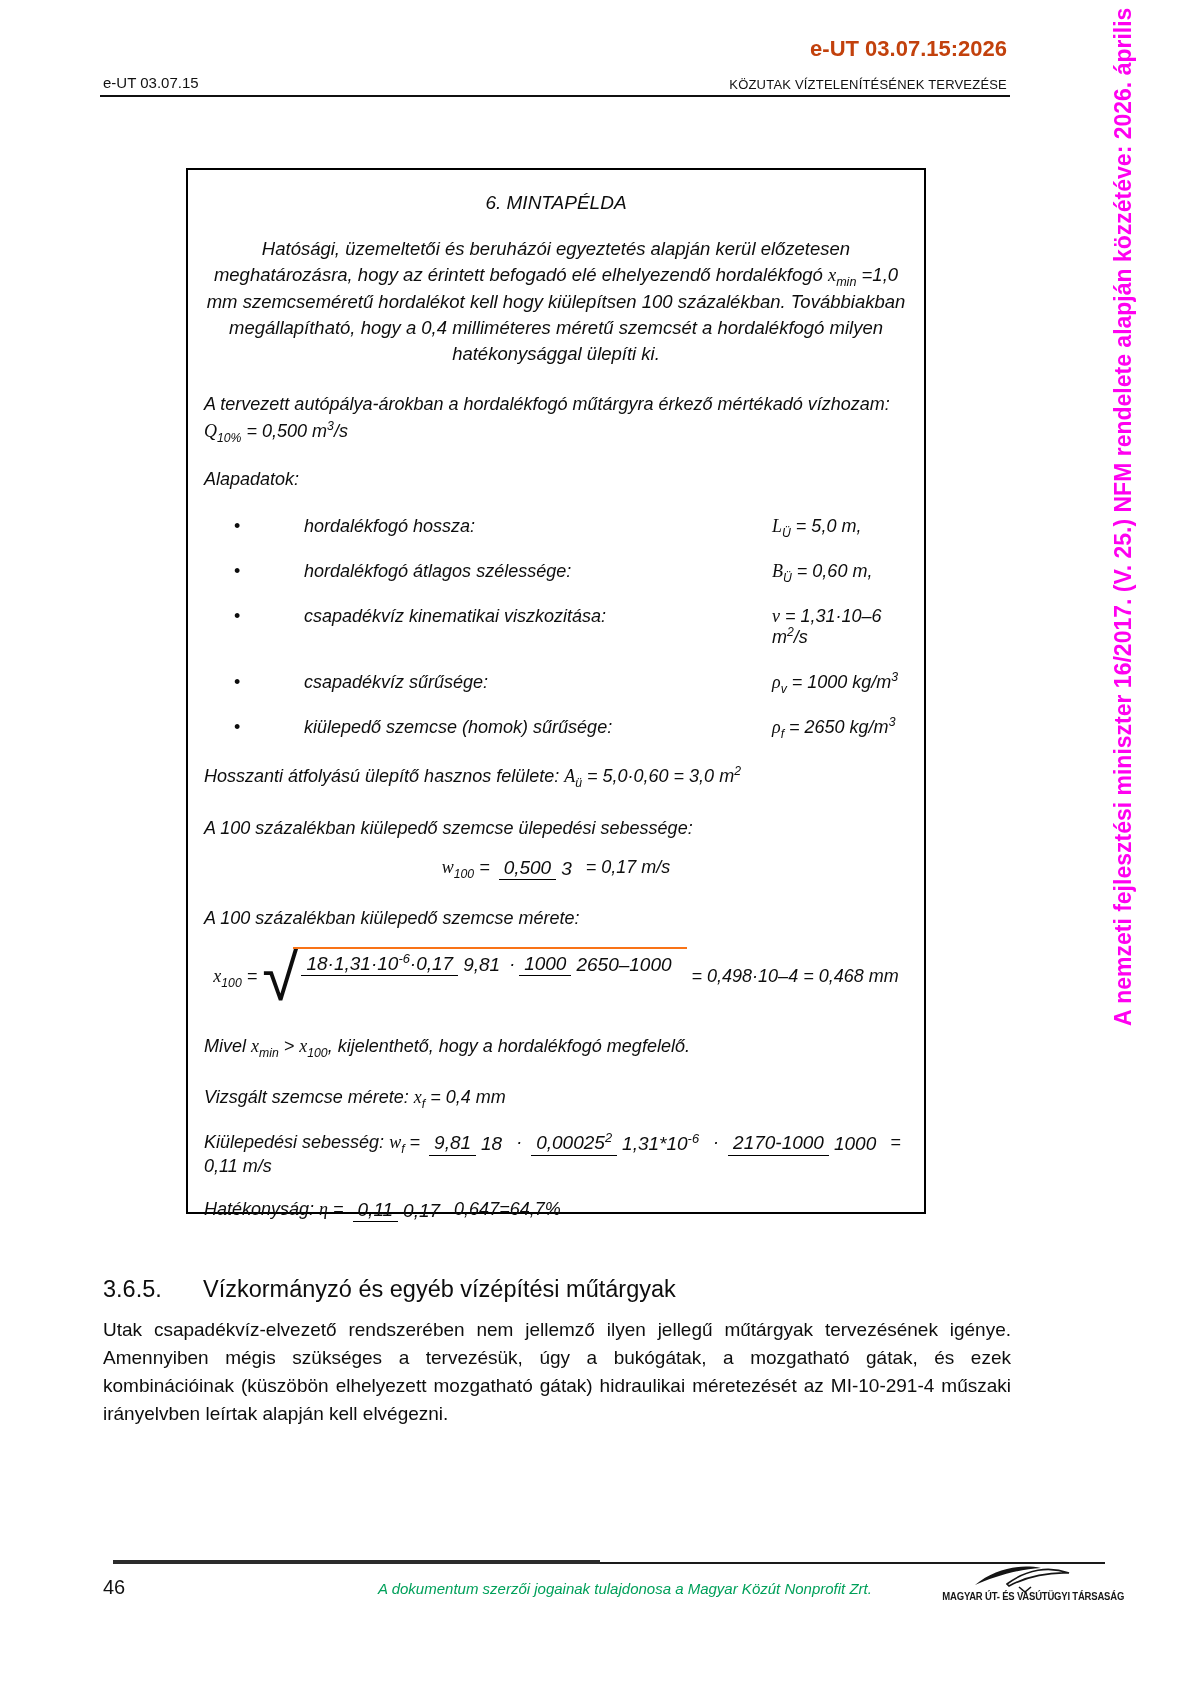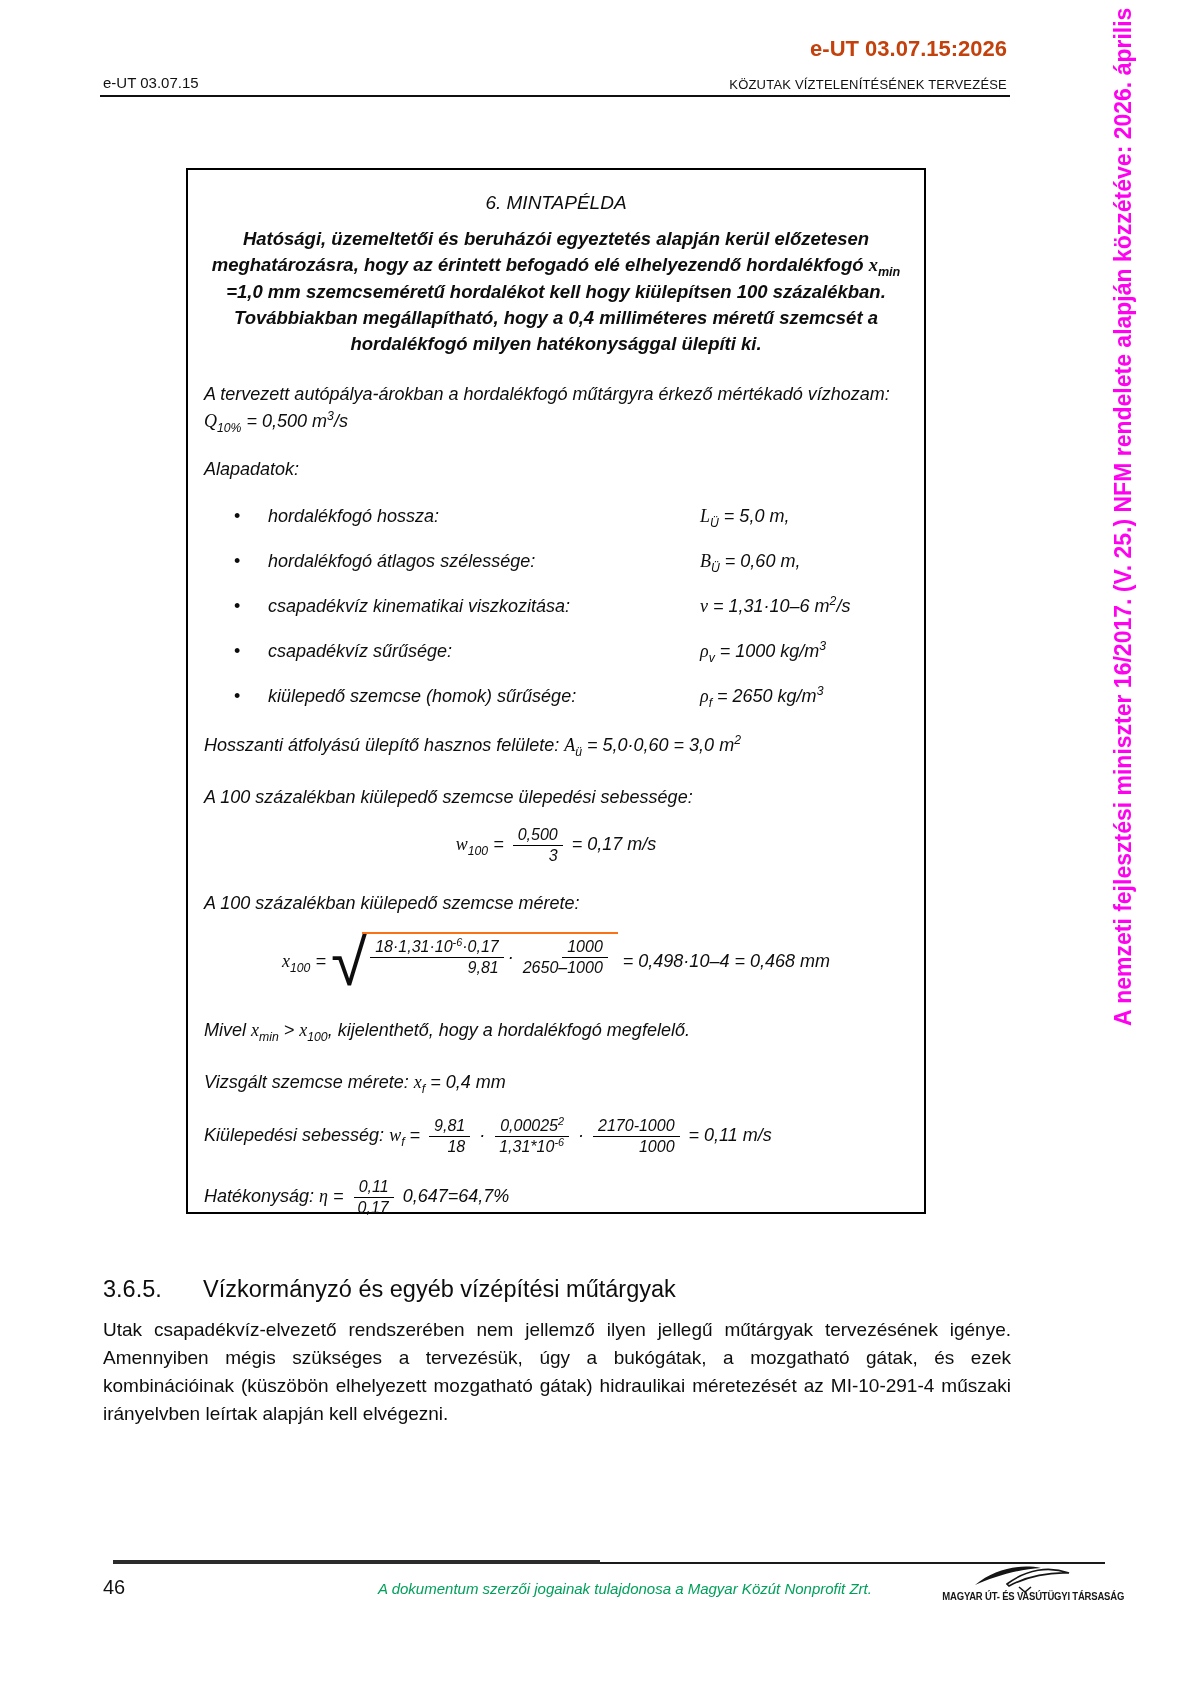--- a/index.html
+++ b/index.html
@@ -15,39 +15,39 @@
   
   .side-note{position:absolute;left:1102px;top:158px;height:868px;width:42px;
              writing-mode:vertical-rl;transform:rotate(180deg);
              font-size:23px;font-weight:bold;color:#FF00F0;white-space:nowrap;
              display:flex;align-items:center;}
 
   
   .box{position:absolute;left:186px;top:168px;width:740px;height:1046px;border:2.5px solid #000;
        box-sizing:border-box;padding:16px 16px 0 16px;font-style:italic;font-size:18px;color:#0d0d0d;}
   .box-title{text-align:center;font-size:19px;margin-top:6px;}
-  .box-intro{font-weight:bold;text-align:center;font-size:18.5px;line-height:1.42;margin-top:12px;}
+  .box-intro{font-weight:normal;text-align:center;font-size:18.5px;line-height:1.42;margin-top:22px;}
   .box-par{margin-top:24px;line-height:1.5;}
   .box-label{margin-top:24px;}
   .bullets{margin-top:26px;}
-  .bullet-row{display:flex;margin-bottom:24px;align-items:baseline;}
+  .bullet-row{display:flex;margin-bottom:24px;align-items:baseline;gap:36px;}
   .bullet-dot{width:34px;padding-left:30px;font-style:normal;}
   .bullet-dot::before{content:"\2022";font-size:18px;}
   .bullet-label{width:432px;}
   .bullet-value{flex:1;}
   .line-item{margin-top:26px;line-height:1.4;}
   .formula-center{margin-top:16px;text-align:center;}
   .formula-left{margin-top:22px;}
 
   sub{font-size:68%;line-height:0;}
   sup{font-size:68%;line-height:0;}
   .mvar{font-family:"Liberation Serif",serif;font-style:italic;}
 
-  .frac{display:inline-flex;flex-direction:column;align-items:flex-end;vertical-align:middle;
-        margin:0 4px;line-height:1.12;font-size:16px;}
+  .frac{display:inline-flex;align-items:flex-start;vertical-align:middle;
+        margin:0 4px;line-height:1.12;font-size:19px;}
   .frac .num{padding:0 5px 1px;border-bottom:1.6px solid #000;}
   .frac .den{padding:1px 5px 0;}
   .sqrt{display:inline-flex;align-items:flex-start;vertical-align:middle;}
   .radical{font-style:normal;font-size:66px;line-height:.92;font-weight:400;margin-right:-5px;align-self:flex-end;}
   .radicand{border-top:2px solid #f97316;padding:4px 6px 0 4px;display:inline-flex;align-items:center;}
 
   
   .sec-head{position:absolute;top:1276px;left:103px;font-size:23.5px;color:#0d0d0d;display:flex;}
   .sec-num{width:100px;}
   .sec-body{position:absolute;top:1316px;left:103px;width:908px;font-size:19px;line-height:1.48;

